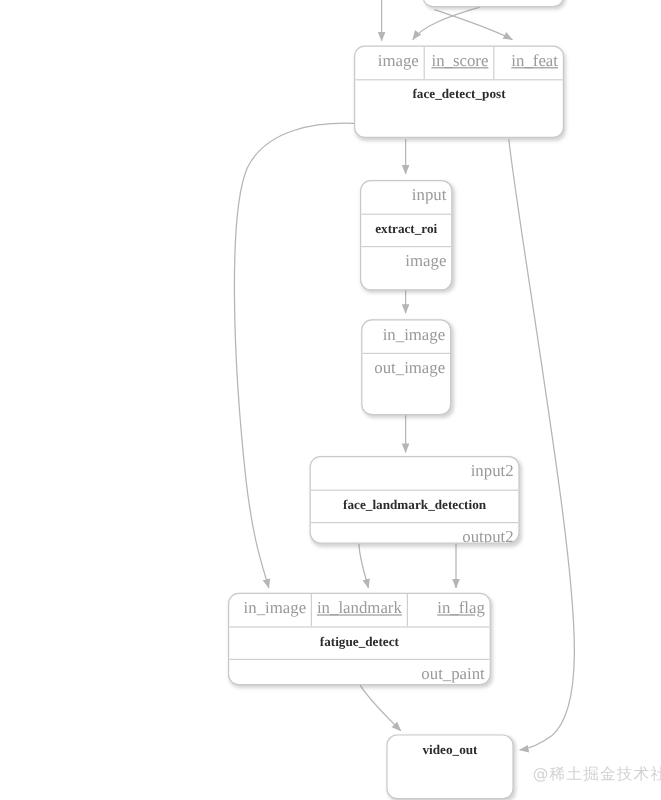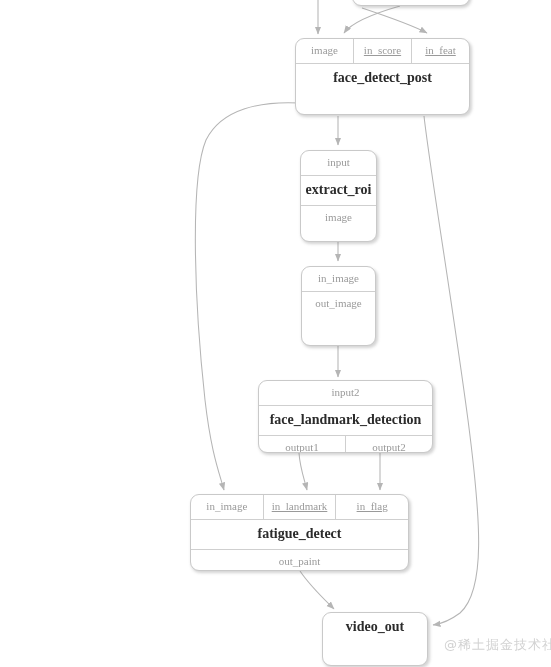--- a/index.html
+++ b/index.html
@@ -17,35 +17,35 @@
     border:1px solid #c9c9c9;
     border-radius:9px;
     box-shadow:1.5px 2px 3px rgba(120,120,120,0.32);
     overflow:hidden;
     box-sizing:border-box;
   }
   .row{display:flex;width:100%;box-sizing:border-box;}
   .row + .row{border-top:1px solid #cfcfcf;}
   .port{
     flex:1 1 0;
-    text-align:center;
+    text-align:right;
     color:#9a9a9a;
-    font-size:11px;
+    font-size:14px;
     line-height:1;
     padding:6px 4px 7px 4px;
     box-sizing:border-box;
     white-space:nowrap;
   }
   .port + .port{border-left:1px solid #cfcfcf;text-decoration:underline;}
   .title{
     width:100%;
     text-align:center;
     font-weight:bold;
     color:#2b2b2b;
-    font-size:14px;
+    font-size:11px;
     line-height:1;
     padding:7px 4px 8px 4px;
     box-sizing:border-box;
     white-space:nowrap;
   }
   .watermark{
     position:absolute;
     color:#d2d2d2;
     font-size:13px;
     letter-spacing:1px;
@@ -131,21 +131,20 @@
   </div>
 
   <div class="node" style="left:258px;top:380px;width:175px;height:73px;">
     <div class="row">
       <div class="port">input2</div>
     </div>
     <div class="row">
       <div class="title">face_landmark_detection</div>
     </div>
     <div class="row">
-      <div class="port">output1</div>
       <div class="port">output2</div>
     </div>
   </div>
 
   <div class="node" style="left:190px;top:494px;width:219px;height:77px;">
     <div class="row">
       <div class="port">in_image</div>
       <div class="port">in_landmark</div>
       <div class="port">in_flag</div>
     </div>

